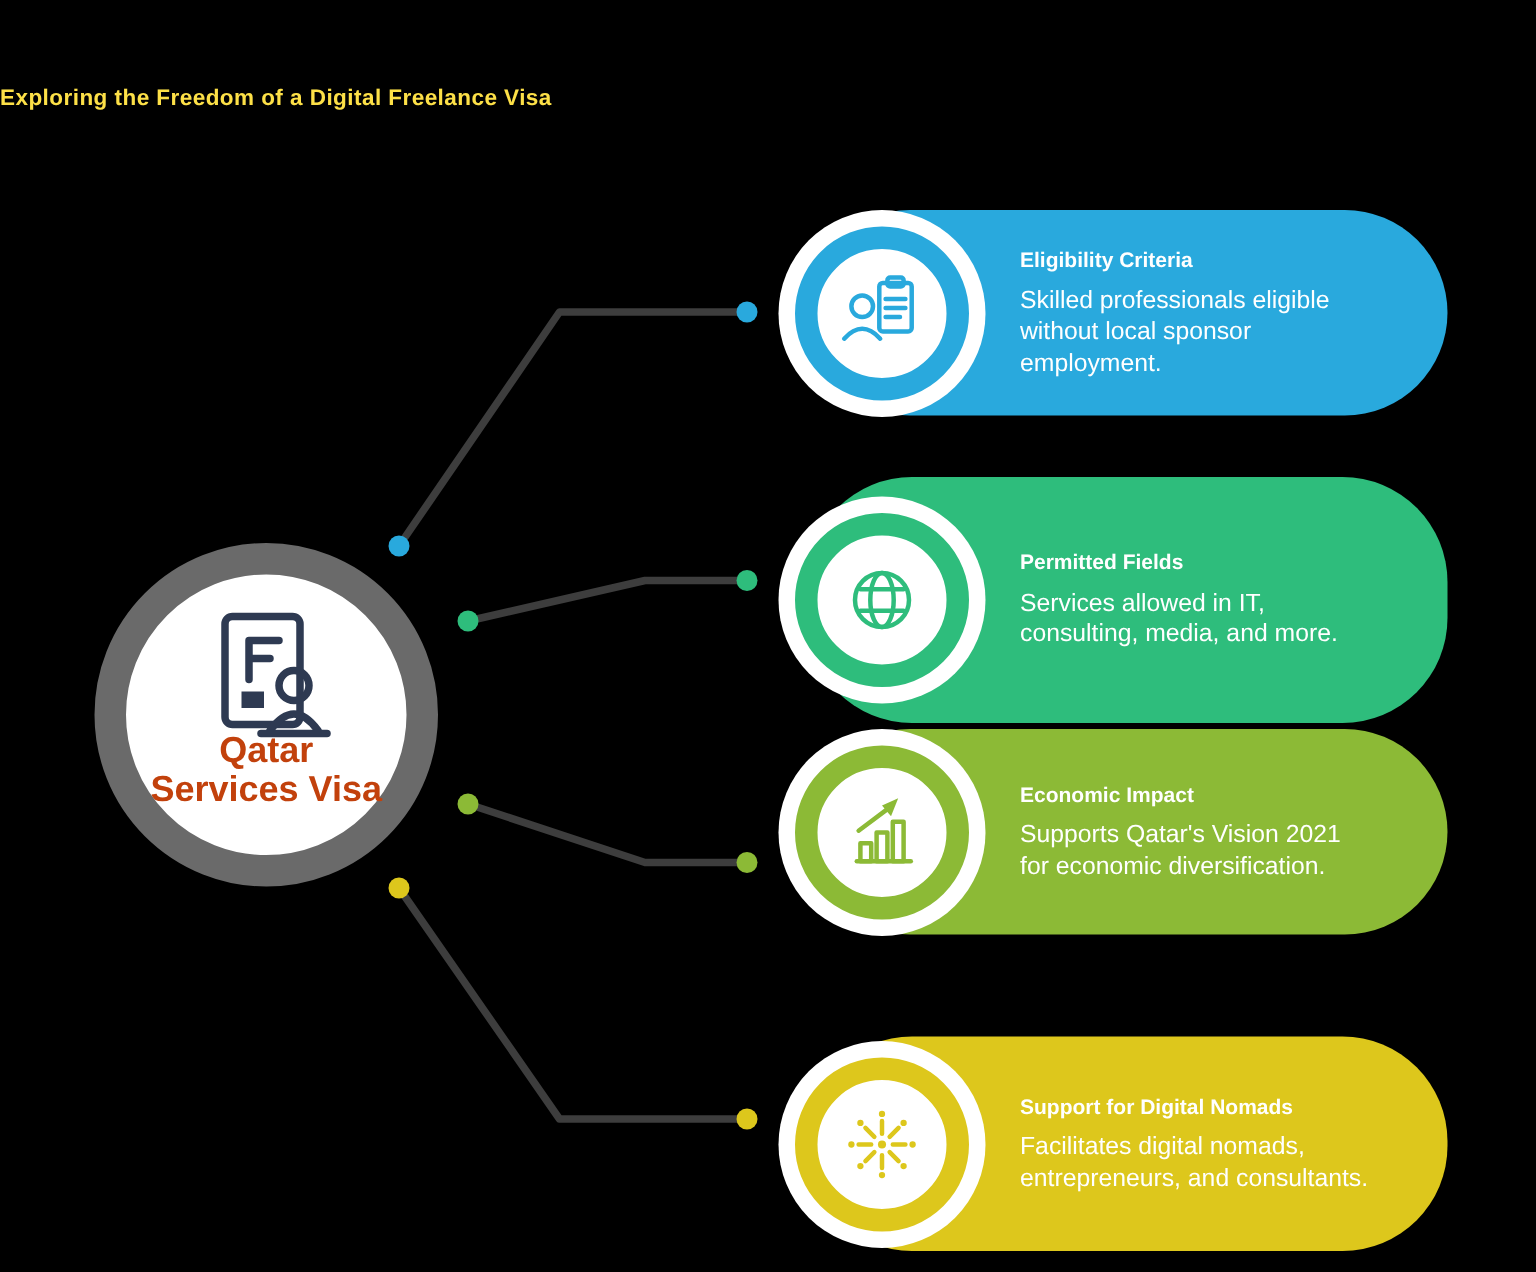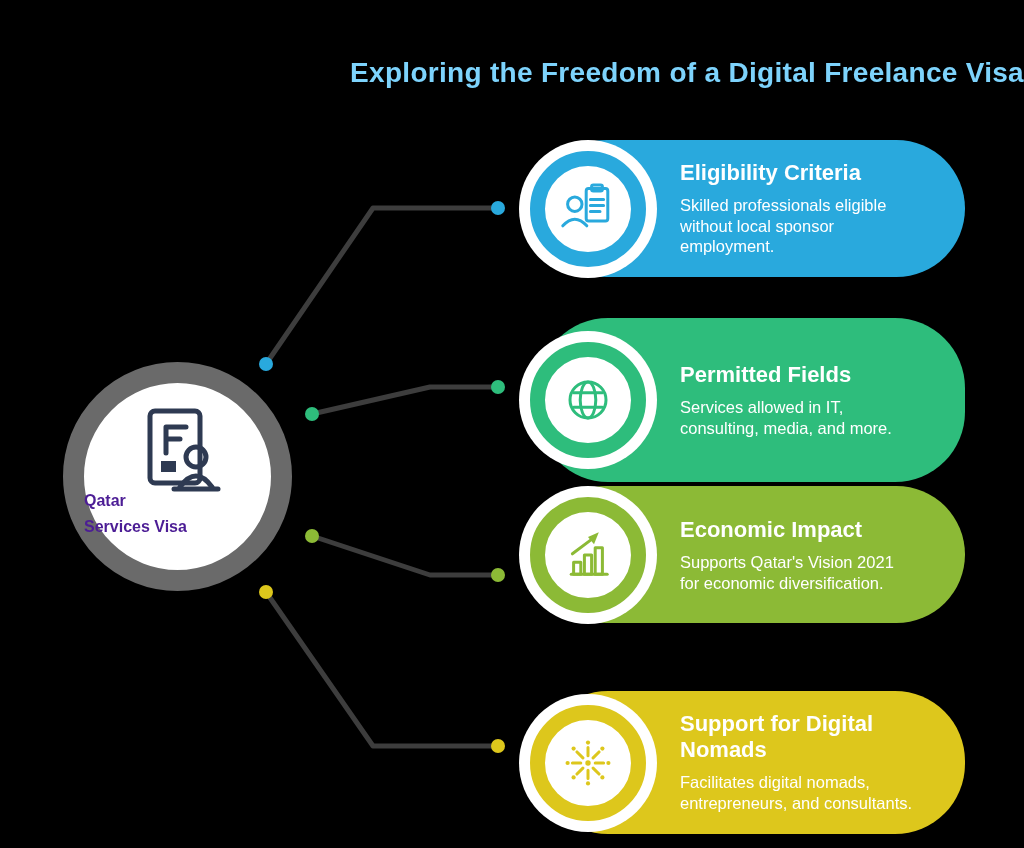--- a/index.html
+++ b/index.html
@@ -4,43 +4,43 @@
 <style>
   html,body { margin:0; padding:0; background:#000; }
   .canvas {
     position:relative; width:1024px; height:848px; background:#000;
     font-family:"Liberation Sans", sans-serif; overflow:hidden;
   }
 
   
   .title {
     position:absolute; top:57px; left:0; width:100%;
-    text-align:right; font-size:28px; font-weight:bold;
-    color:#7dd3fc; letter-spacing:.3px; margin:0;
+    text-align:left; font-size:15px; font-weight:bold;
+    color:#fde047; letter-spacing:.3px; margin:0;
   }
 
   
   .connectors { position:absolute; left:0; top:0; width:1024px; height:848px; }
   .connectors .line { stroke:#3d3d3d; stroke-width:5; fill:none; stroke-linejoin:round; }
   .connectors .dot  { fill:var(--c); }
 
   
   .center-node {
     position:absolute; left:63px; top:362px; width:229px; height:229px;
     box-sizing:border-box; border:21px solid #6a6a6a; border-radius:50%;
     background:#fff;
   }
   .center-icon {
     position:absolute; left:50%; top:22px; transform:translateX(-50%);
     width:100px; height:100px; color:#2e3a52;
   }
   .center-label {
     position:absolute; bottom:30px; left:0; width:100%;
-    text-align:left; color:#4c1d95; font-weight:bold;
-    font-size:16px; line-height:26px;
+    text-align:center; color:#c2410c; font-weight:bold;
+    font-size:24px; line-height:26px;
   }
 
   
   .card {
     position:absolute; left:538px; width:427px;
     background:var(--c); border-radius:70px;
   }
   .card.c1 { top:140px; height:137px; }
   .card.c2 { top:318px; height:164px; }
   .card.c3 { top:486px; height:137px; }
@@ -58,21 +58,21 @@
   .icon-svg { width:60px; height:60px; color:var(--c); }
   .icon-svg .s { stroke:currentColor; stroke-width:5; fill:none; stroke-linecap:round; stroke-linejoin:round; }
   .icon-svg .f { fill:currentColor; stroke:none; }
   .center-icon .s { stroke:currentColor; stroke-width:5; fill:none; stroke-linecap:round; stroke-linejoin:round; }
   .center-icon .f { fill:currentColor; stroke:none; }
 
   .card-text {
     position:absolute; left:142px; top:50%; transform:translateY(-50%);
     width:235px; color:#fff;
   }
-  .card-heading { margin:0 0 9px; font-size:22px; font-weight:bold; line-height:1.2; }
+  .card-heading { margin:0 0 9px; font-size:14px; font-weight:bold; line-height:1.2; }
   .card-body    { margin:0; font-size:16.5px; line-height:1.25; font-weight:400; }
 </style>
 </head>
 <body>
 
 <div class="canvas">
 
   <h1 class="title">Exploring the Freedom of a Digital Freelance Visa</h1>
 
   <svg class="connectors" viewBox="0 0 1024 848" aria-hidden="true">

